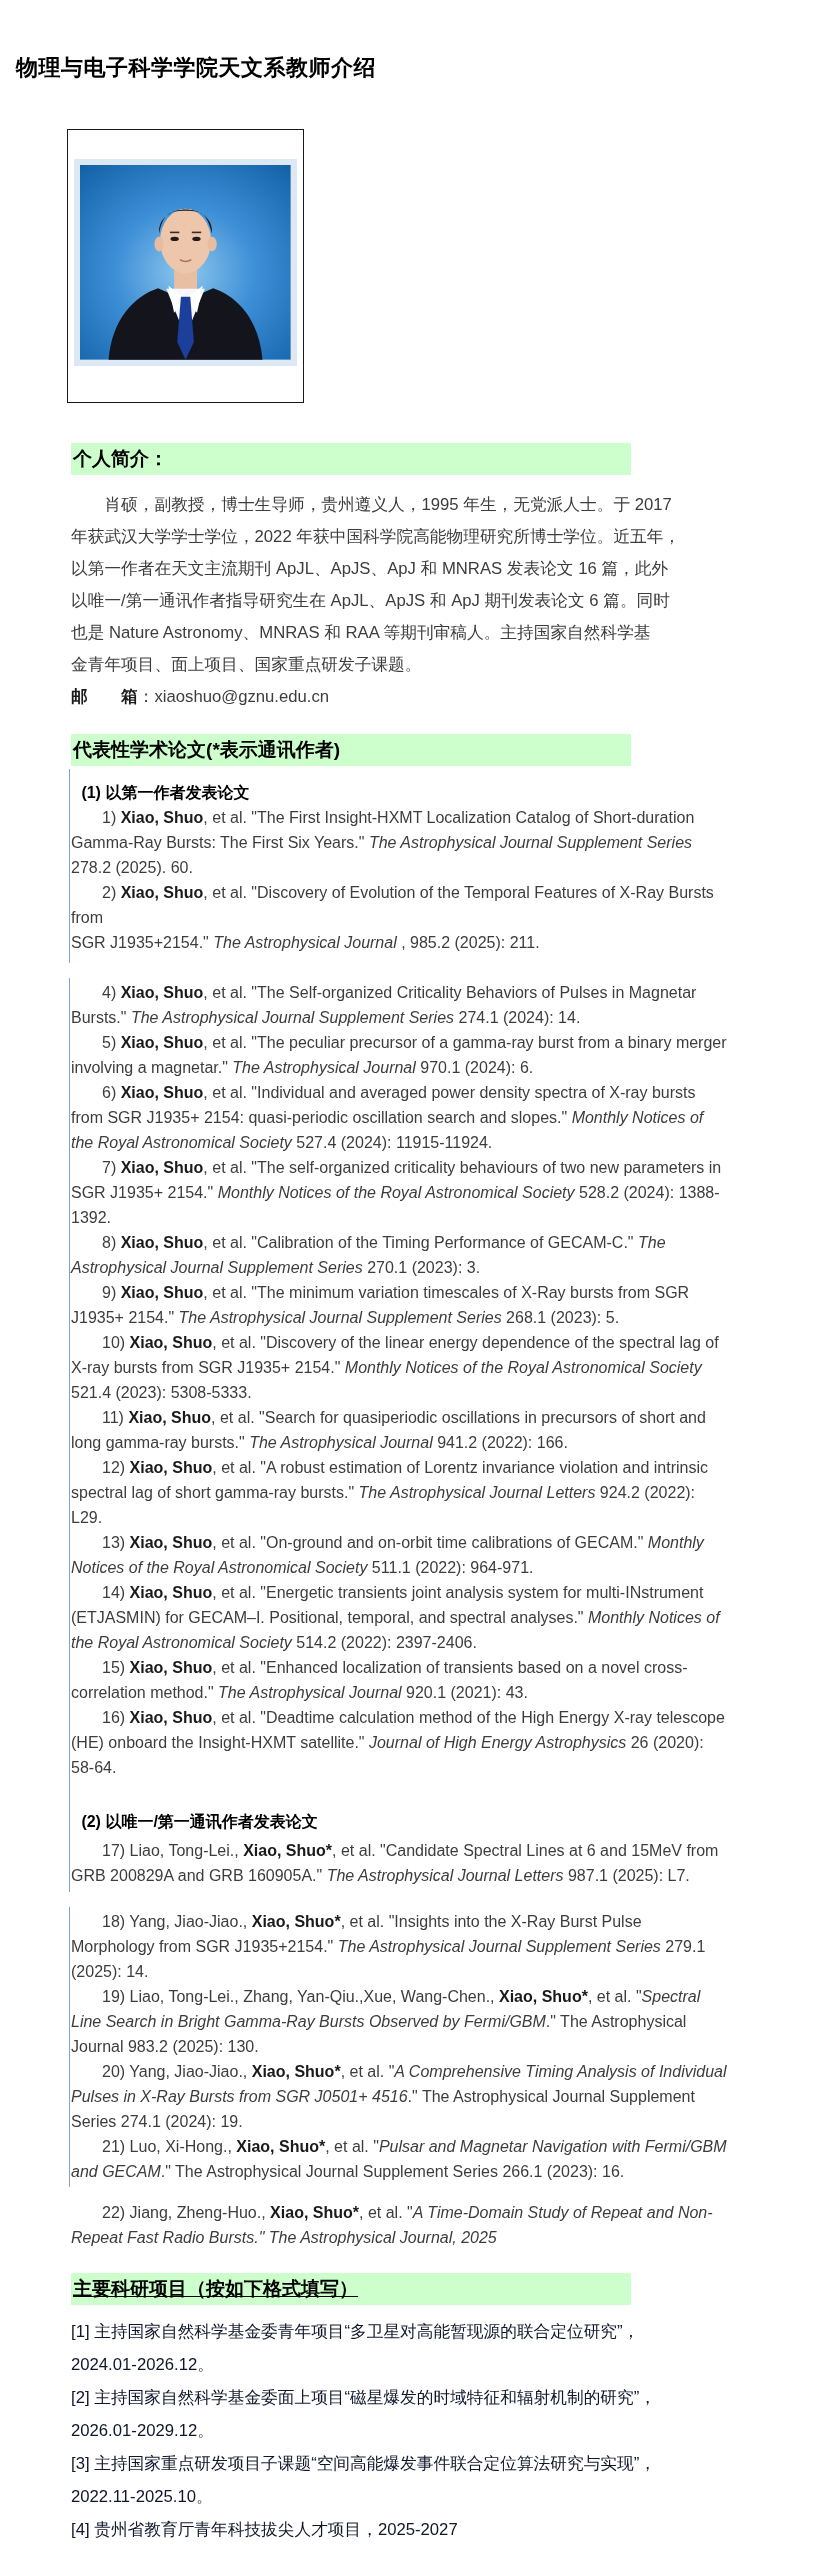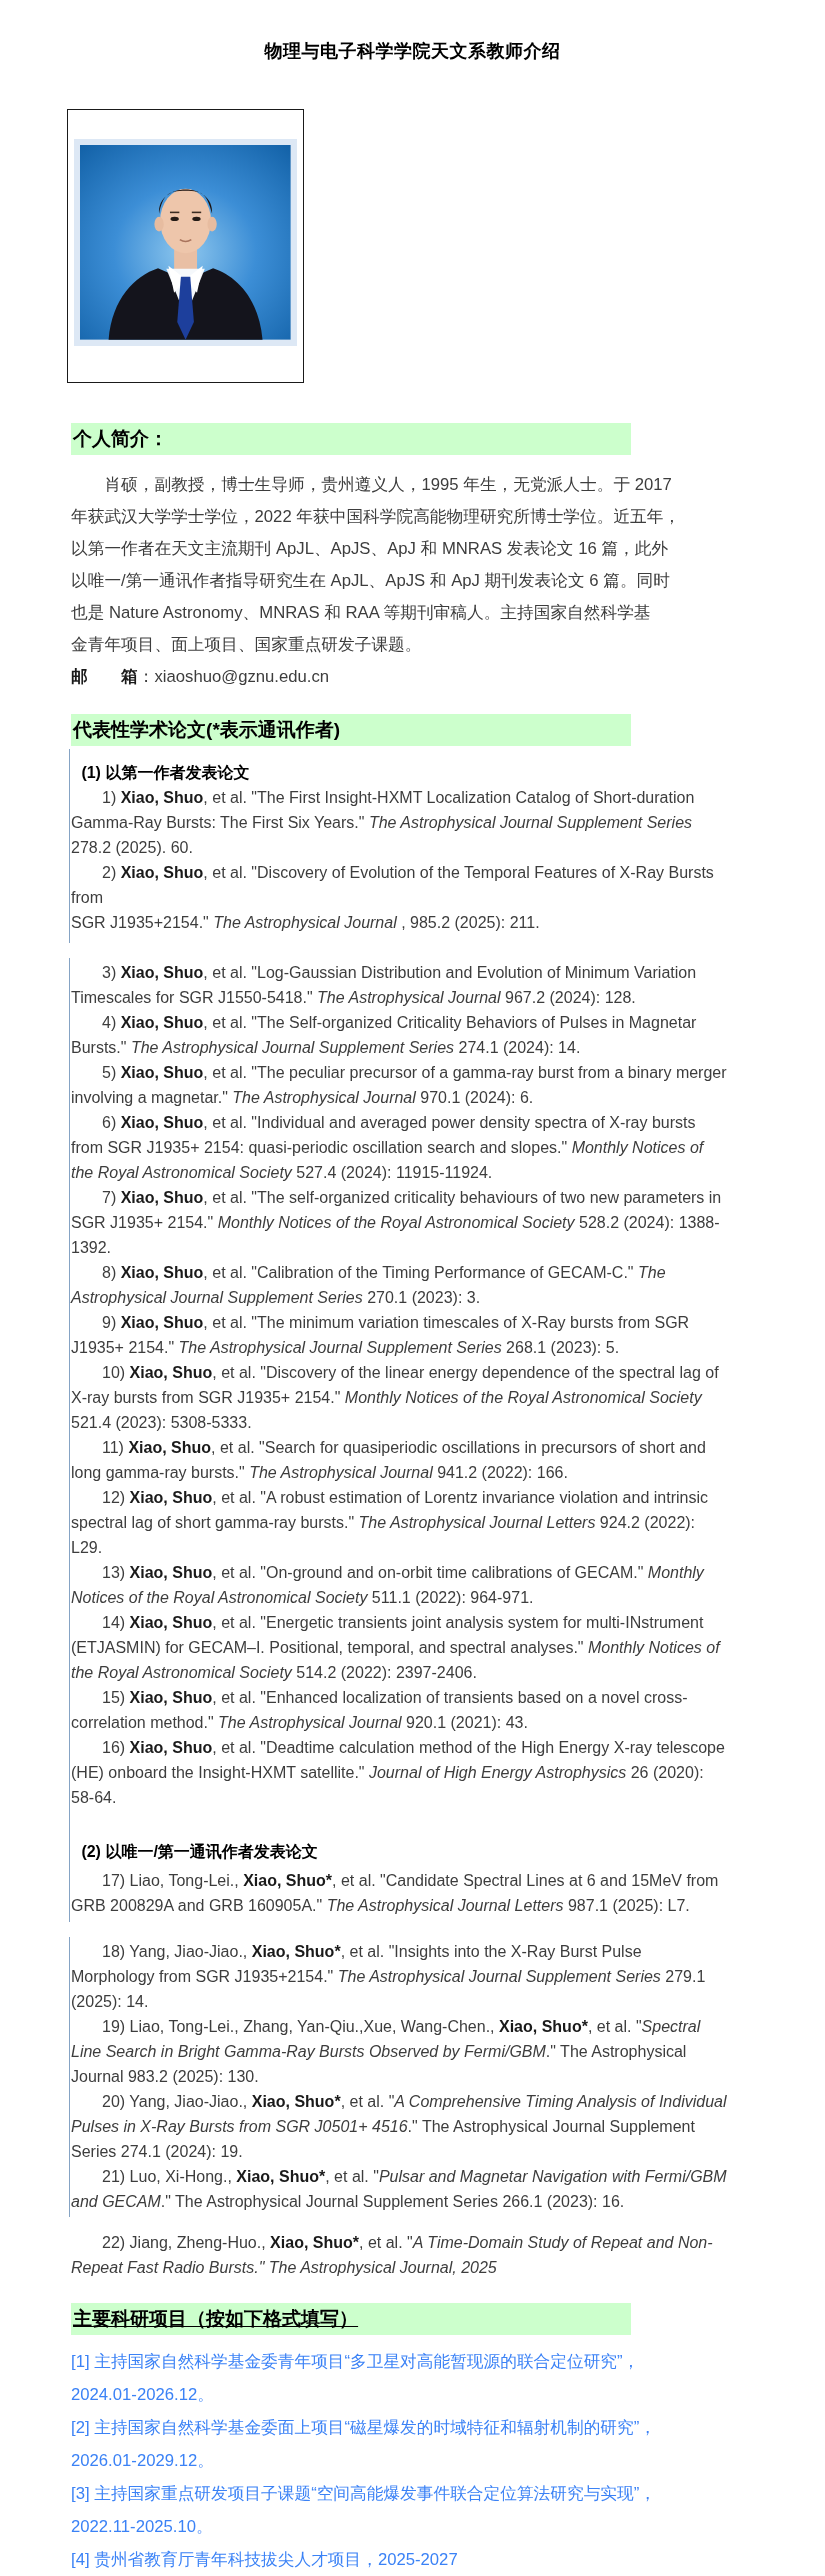--- a/index.html
+++ b/index.html
@@ -8,23 +8,23 @@
     width:825px;
     height:2576px;
     margin:0 auto;
     background:#ffffff;
     overflow:hidden;
     font-family:"Liberation Sans","DejaVu Sans",sans-serif;
     color:#3d3d3d;
   }
   .title{
     padding-top:37px;
-    margin:2px;
-    text-align:center;
-    font-size:18px;
+    margin:16px;
+    text-align:left;
+    font-size:22px;
     font-weight:bold;
     color:#000000;
     letter-spacing:0.5px;
   }
   
   .photo-outer{
     margin:46px 0 0 67px;
     width:237px;
     height:274px;
     border:1px solid #1a1a1a;
@@ -108,21 +108,21 @@
   }
   
   .projects{
     margin:10.4px 0 0 71px;
     width:656px;
   }
   .proj{
     margin:0;
     font-size:16.7px;
     line-height:33px;
-    color:#3b82f6;
+    color:#0f172a;
   }
 </style>
 </head>
 <body>
 
 <div class="page">
 
   <h1 class="title">物理与电子科学学院天文系教师介绍</h1>
 
   <div class="photo-outer">
@@ -180,21 +180,20 @@
   <div class="pubbox boxA" style="border-left-color: rgb(133, 163, 196);">
     <p class="subhead">(1) 以第一作者发表论文</p>
     <div>
         <p class="pub"><span>1)  </span><span class="b">Xiao, Shuo</span><span>, et al. "The First Insight-HXMT Localization Catalog of Short-duration Gamma-Ray Bursts: The First Six Years." </span><span class="i">The Astrophysical Journal Supplement Series</span><span> 278.2 (2025). 60.</span></p>
         <p class="pub"><span>2)  </span><span class="b">Xiao, Shuo</span><span>, et al. "Discovery of Evolution of the Temporal Features of X-Ray Bursts from</span><br><span>SGR J1935+2154." </span><span class="i">The Astrophysical Journal</span><span> , 985.2 (2025): 211.</span></p>
       </div>
   </div>
 
   <div class="pubbox boxB" style="border-left-color: rgb(133, 163, 196);">
     <div>
-        <p class="pub"><span>3)  </span><span class="b">Xiao, Shuo</span><span>, et al. "Log-Gaussian Distribution and Evolution of Minimum Variation Timescales for SGR J1550-5418." </span><span class="i">The Astrophysical Journal</span><span> 967.2 (2024): 128.</span></p>
         <p class="pub"><span>4)  </span><span class="b">Xiao, Shuo</span><span>, et al. "The Self-organized Criticality Behaviors of Pulses in Magnetar Bursts." </span><span class="i">The Astrophysical Journal Supplement Series</span><span> 274.1 (2024): 14.</span></p>
         <p class="pub"><span>5)  </span><span class="b">Xiao, Shuo</span><span>, et al. "The peculiar precursor of a gamma-ray burst from a binary merger involving a magnetar." </span><span class="i">The Astrophysical Journal</span><span> 970.1 (2024): 6.</span></p>
         <p class="pub"><span>6)  </span><span class="b">Xiao, Shuo</span><span>, et al. "Individual and averaged power density spectra of X-ray bursts from SGR J1935+ 2154: quasi-periodic oscillation search and slopes." </span><span class="i">Monthly Notices of the Royal Astronomical Society</span><span> 527.4 (2024): 11915-11924.</span></p>
         <p class="pub"><span>7)  </span><span class="b">Xiao, Shuo</span><span>, et al. "The self-organized criticality behaviours of two new parameters in SGR J1935+ 2154." </span><span class="i">Monthly Notices of the Royal Astronomical Society</span><span> 528.2 (2024): 1388-1392.</span></p>
         <p class="pub"><span>8)  </span><span class="b">Xiao, Shuo</span><span>, et al. "Calibration of the Timing Performance of GECAM-C." </span><span class="i">The Astrophysical Journal Supplement Series</span><span> 270.1 (2023): 3.</span></p>
         <p class="pub"><span>9)  </span><span class="b">Xiao, Shuo</span><span>, et al. "The minimum variation timescales of X-Ray bursts from SGR J1935+ 2154." </span><span class="i">The Astrophysical Journal Supplement Series</span><span> 268.1 (2023): 5.</span></p>
         <p class="pub"><span>10)  </span><span class="b">Xiao, Shuo</span><span>, et al. "Discovery of the linear energy dependence of the spectral lag of X-ray bursts from SGR J1935+ 2154." </span><span class="i">Monthly Notices of the Royal Astronomical Society</span><span> 521.4 (2023): 5308-5333.</span></p>
         <p class="pub"><span>11)  </span><span class="b">Xiao, Shuo</span><span>, et al. "Search for quasiperiodic oscillations in precursors of short and long gamma-ray bursts." </span><span class="i">The Astrophysical Journal</span><span> 941.2 (2022): 166.</span></p>
         <p class="pub"><span>12)  </span><span class="b">Xiao, Shuo</span><span>, et al. "A robust estimation of Lorentz invariance violation and intrinsic spectral lag of short gamma-ray bursts." </span><span class="i">The Astrophysical Journal Letters</span><span> 924.2 (2022): L29.</span></p>
         <p class="pub"><span>13)  </span><span class="b">Xiao, Shuo</span><span>, et al. "On-ground and on-orbit time calibrations of GECAM." </span><span class="i">Monthly Notices of the Royal Astronomical Society</span><span> 511.1 (2022): 964-971.</span></p>

